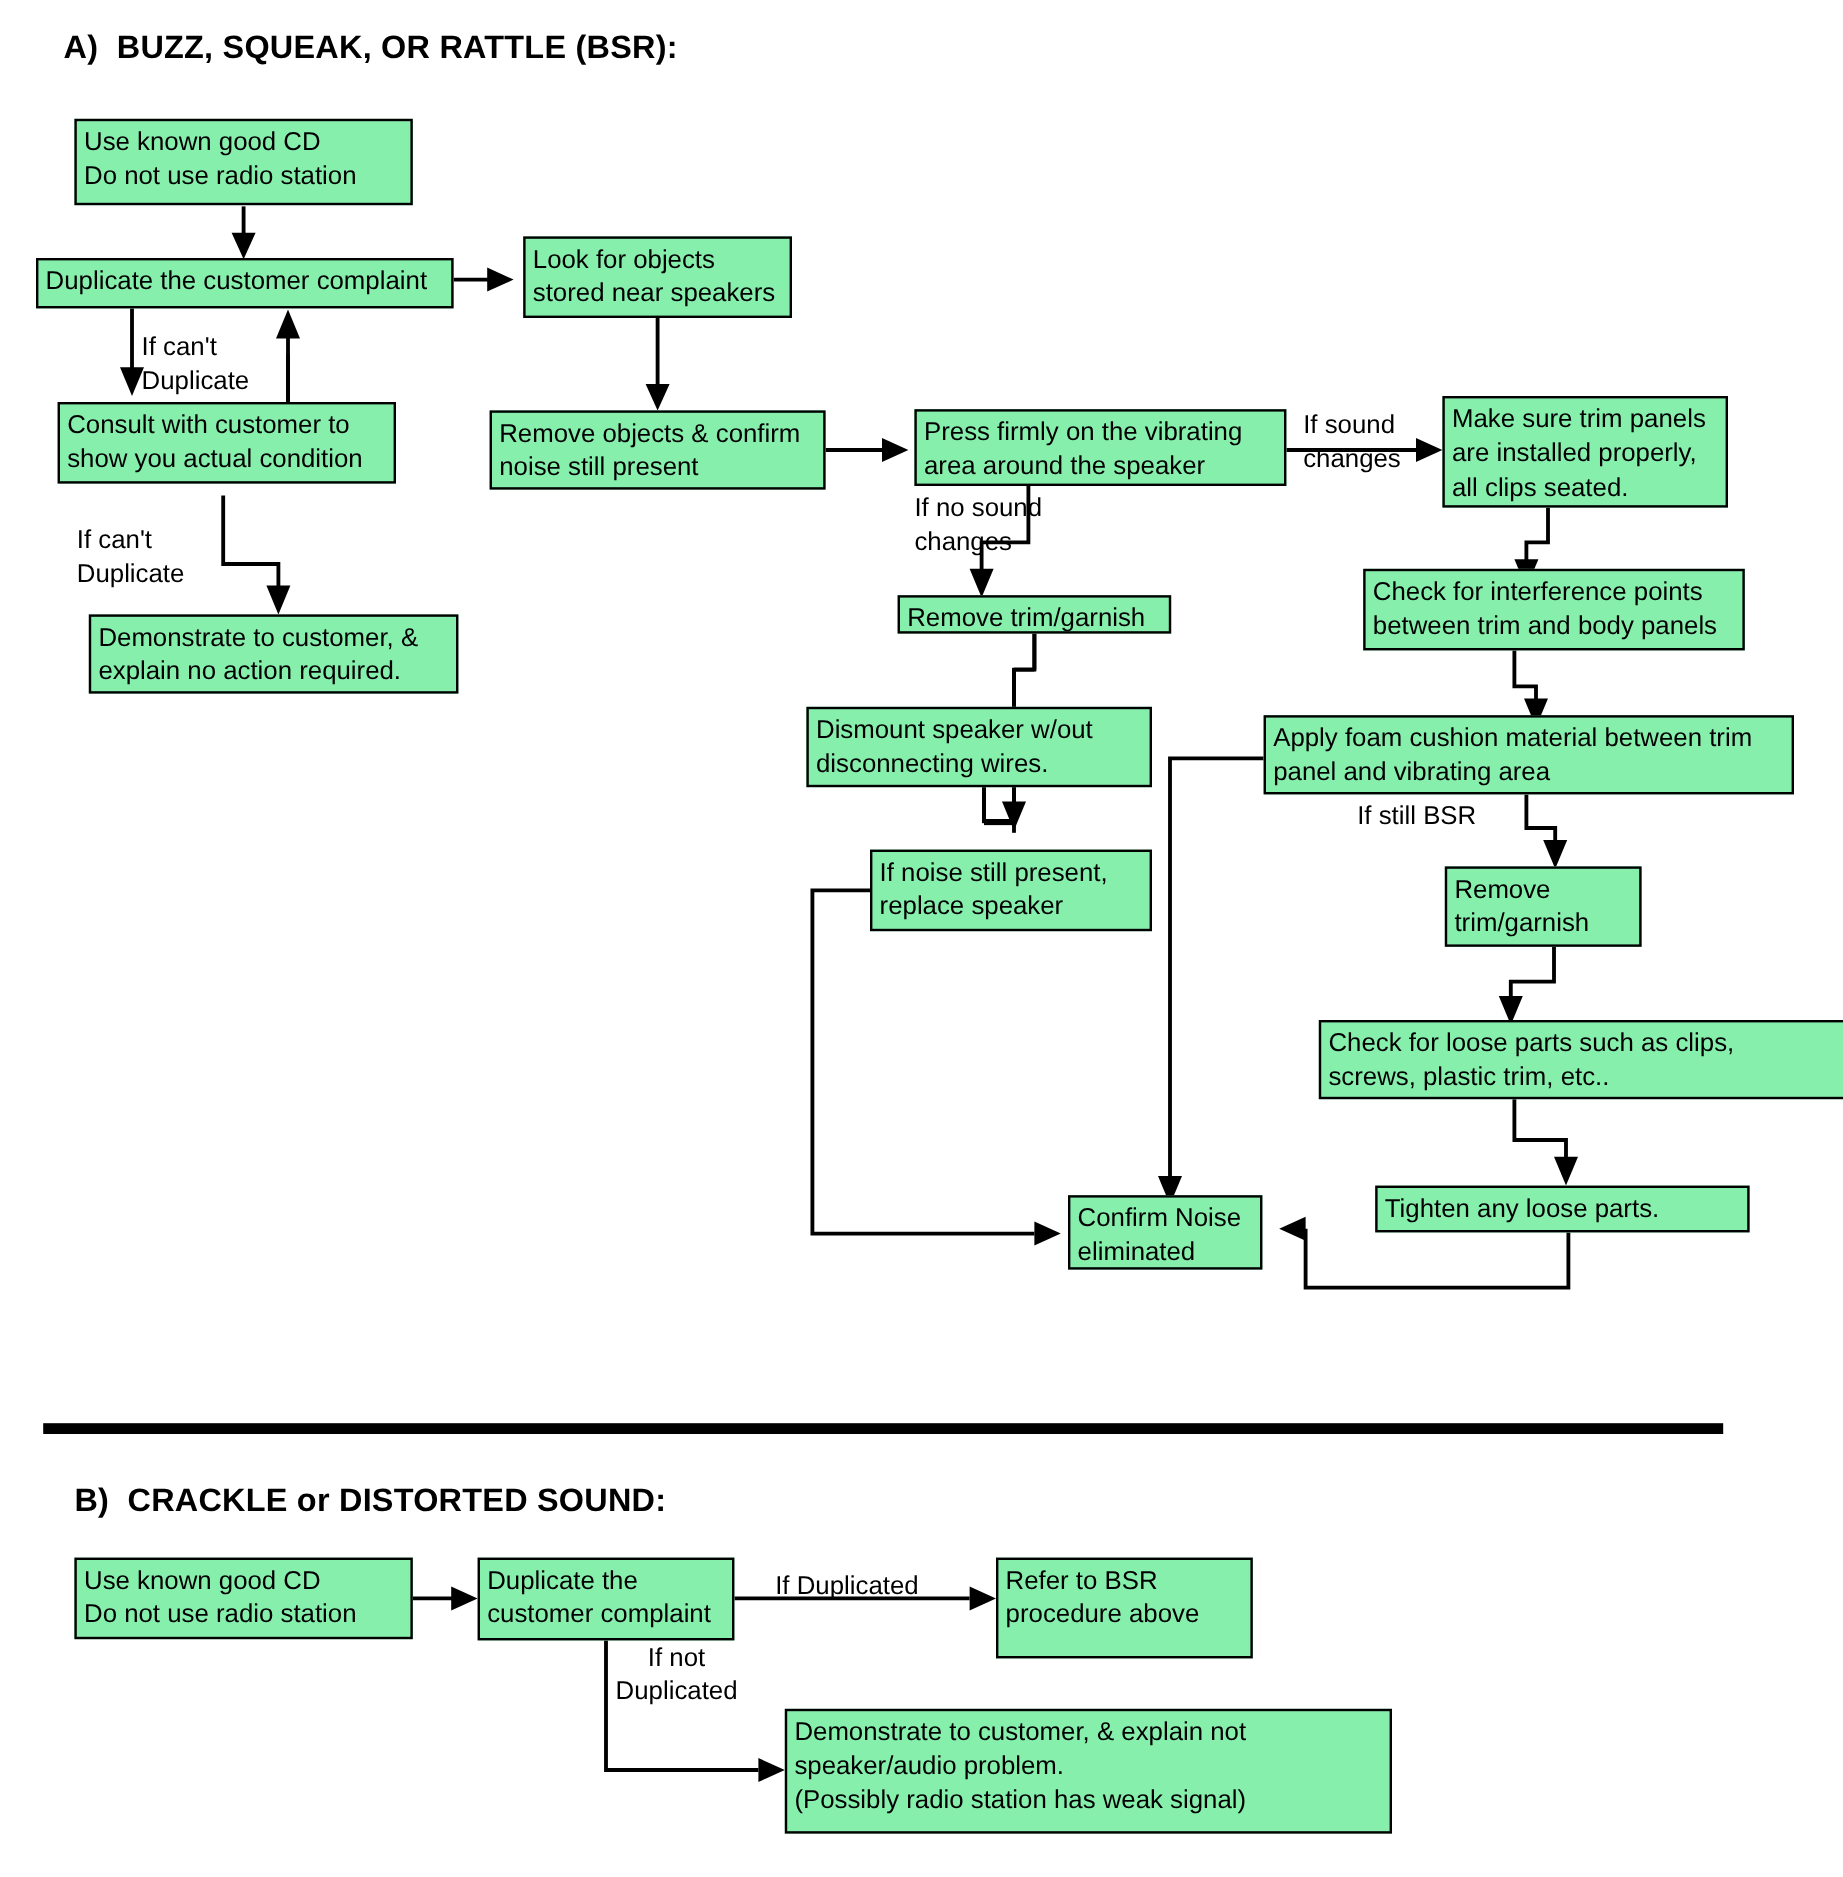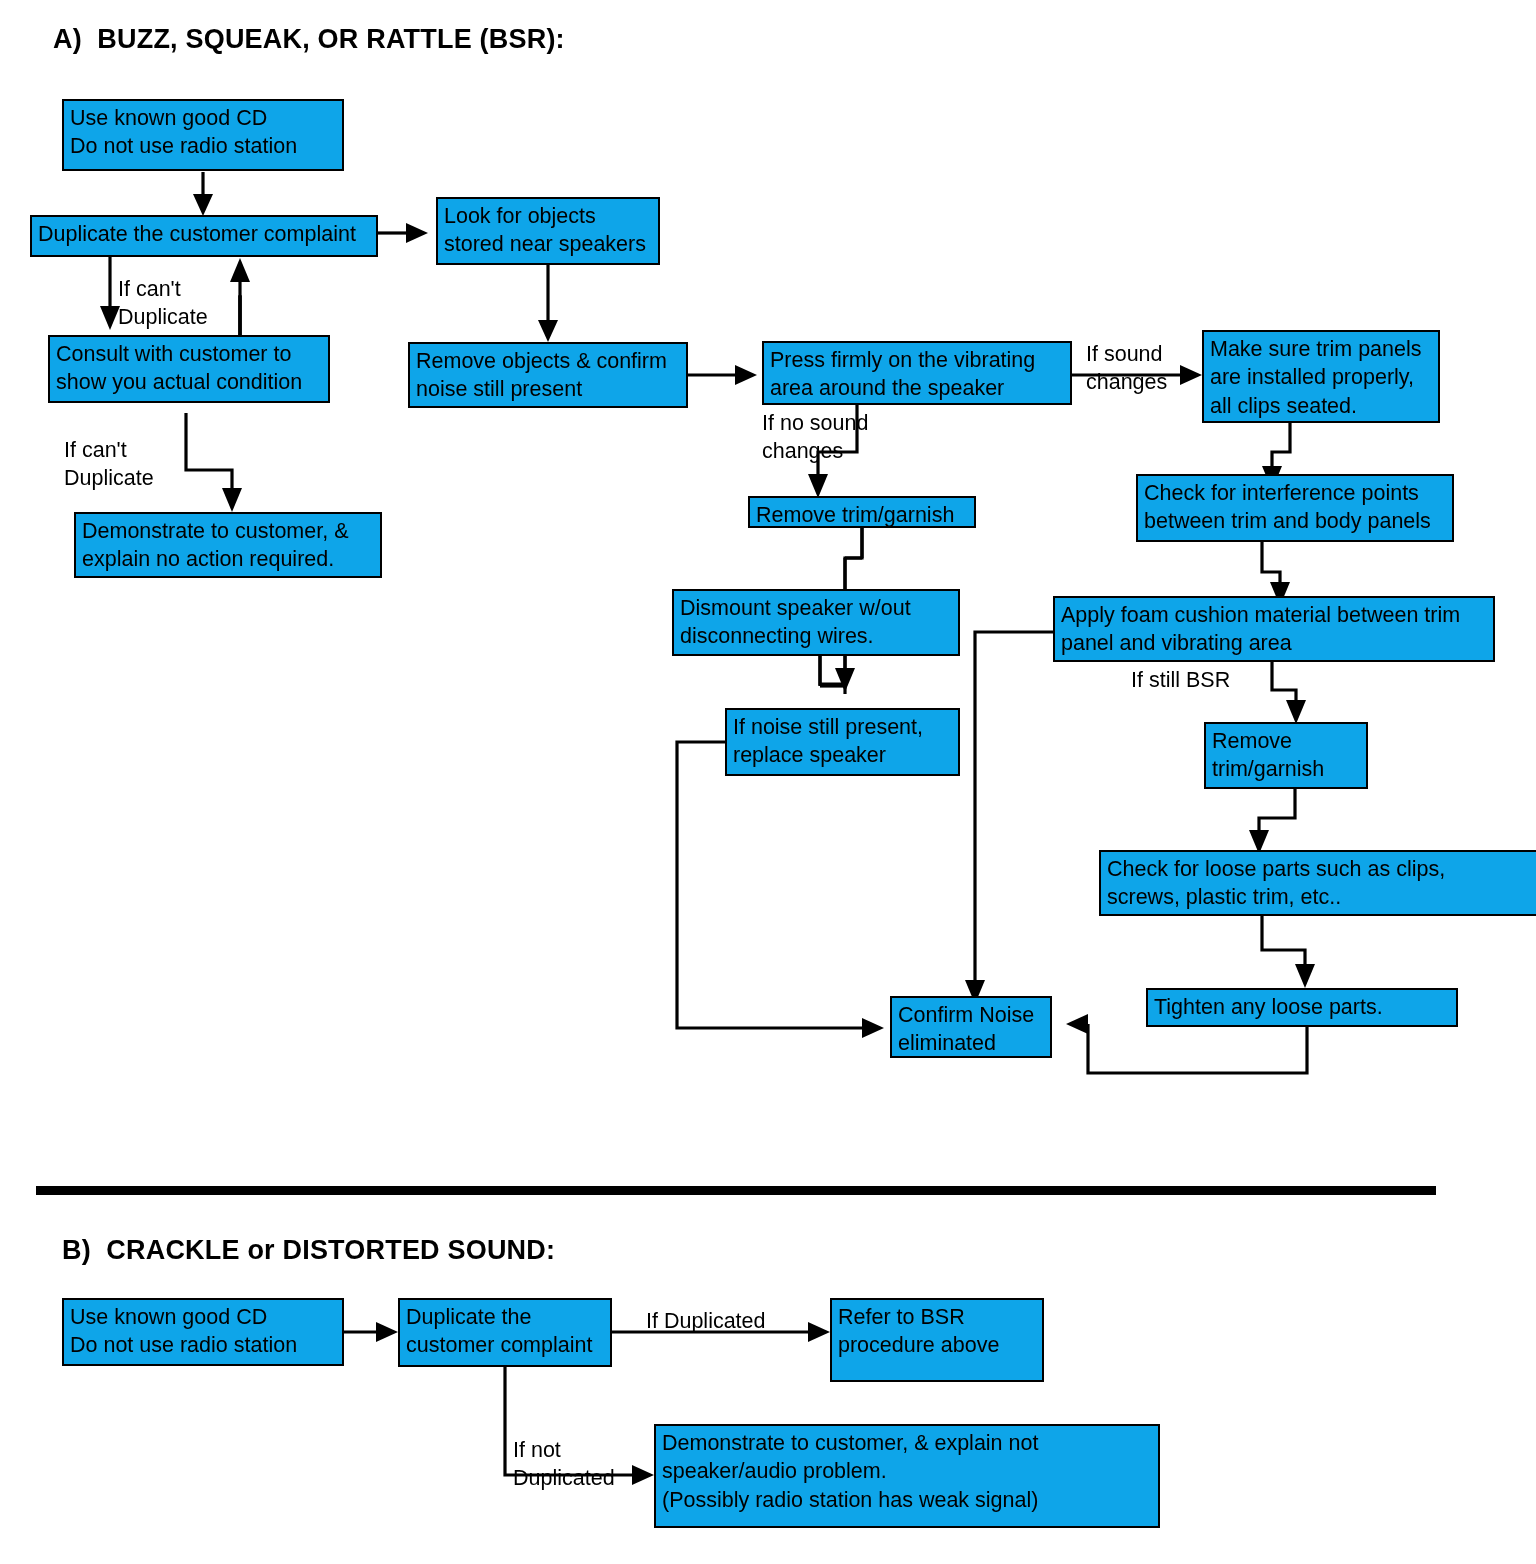--- a/index.html
+++ b/index.html
@@ -23,21 +23,21 @@
     font-weight: bold;
     font-size: 27px;
     letter-spacing: 0.2px;
     white-space: pre;
     color: #000;
   }
   .node {
     position: absolute;
     box-sizing: border-box;
     border: 2px solid #000;
-    background: #0ea5e9;
+    background: #86efac;
     font-size: 21.5px;
     line-height: 1.32;
     padding: 3px 0 3px 6px;
     color: #000;
     white-space: pre-line;
   }
   .edge-label {
     position: absolute;
     font-size: 21.5px;
     line-height: 1.28;
@@ -229,16 +229,16 @@
 
   <div class="node" style="left:830px; top:1298px; width:214px; height:84px;">Refer to BSR
 procedure above</div>
 
   <div class="node" style="left:654px; top:1424px; width:506px; height:104px;">Demonstrate to customer, &amp; explain not
 speaker/audio problem.
 (Possibly radio station has weak signal)</div>
 
   <div class="edge-label" style="left:646px; top:1308px;">If Duplicated</div>
 
-  <div class="edge-label" style="left:513px; top:1437px;">If  not
+  <div class="edge-label" style="left:513px; top:1368px;text-align:center;">If  not
 Duplicated</div>
 
 </div>
 
 </body></html>

